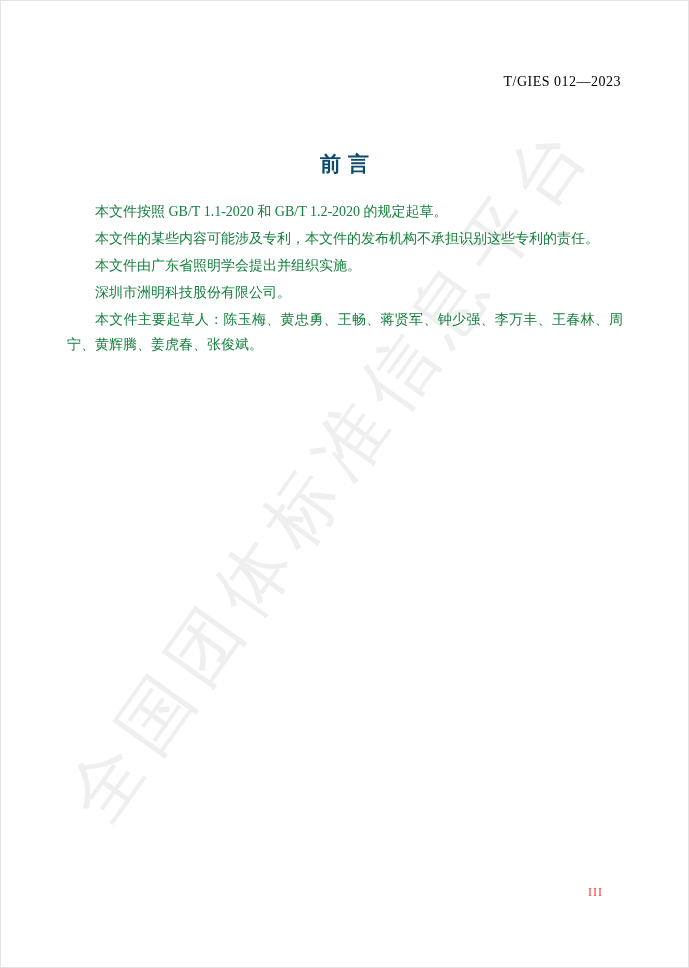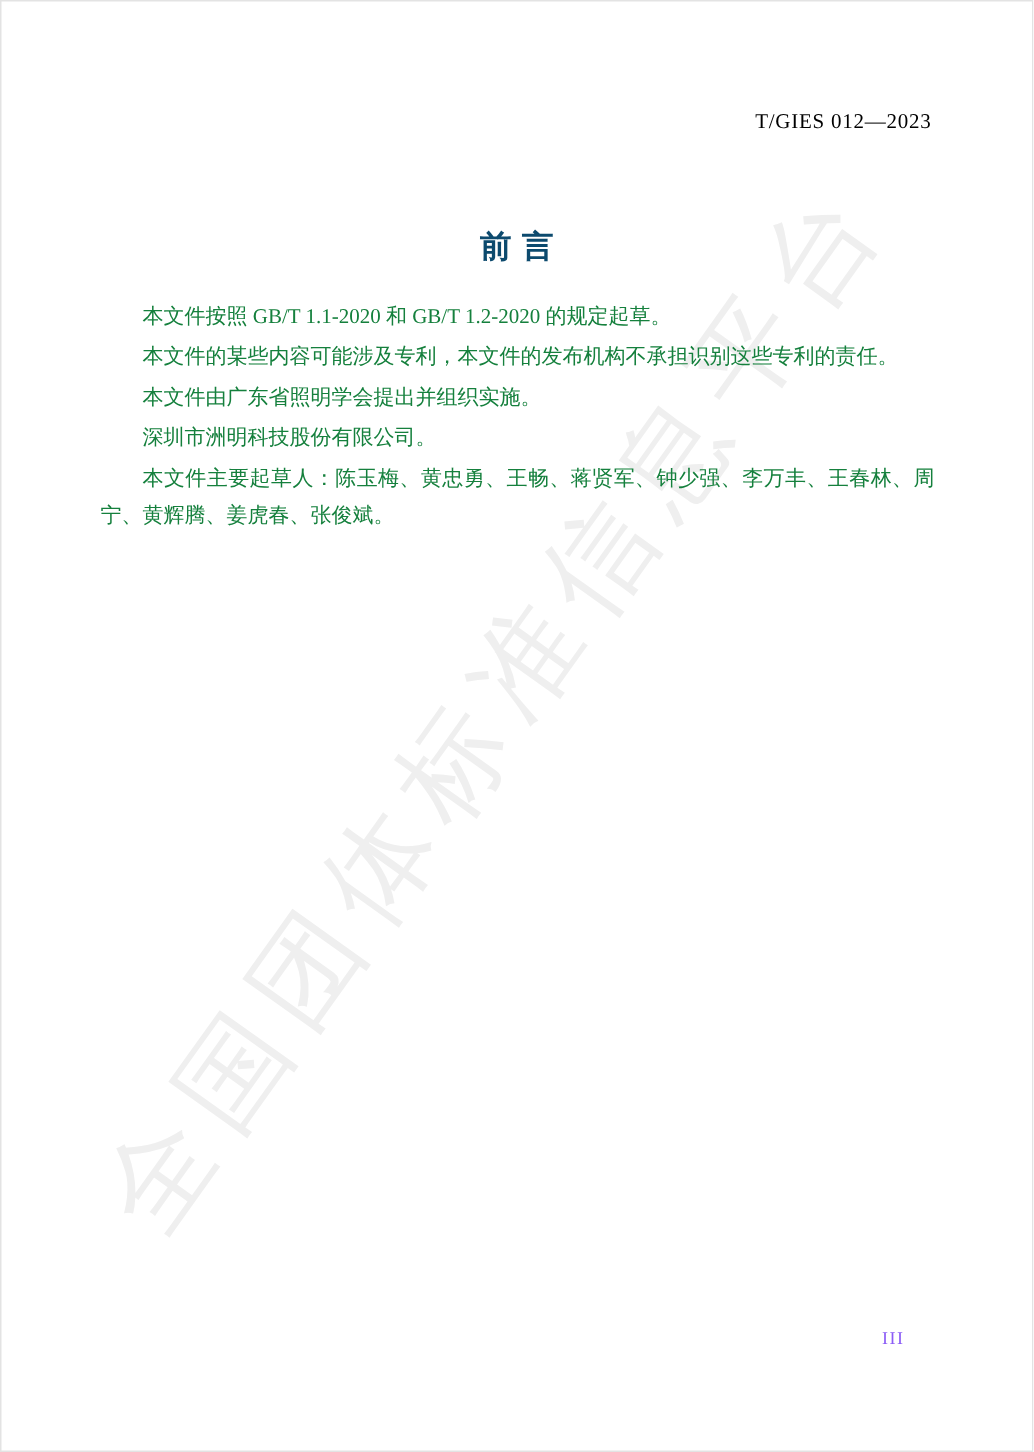--- a/index.html
+++ b/index.html
@@ -71,21 +71,21 @@
     font-size: 14px;
     line-height: 25px;
     text-align: justify;
     color: #15803d;
   }
   .page-number {
     position: absolute;
     top: 884px;
     right: 85px;
     font-size: 12px;
-    color: #8b5cf6;
+    color: #ef4444;
     letter-spacing: 1px;
     z-index: 1;
   }
 </style>
 </head>
 <body>
 
 <div class="page">
 
   <div class="watermark">全国团体标准信息平台</div>

